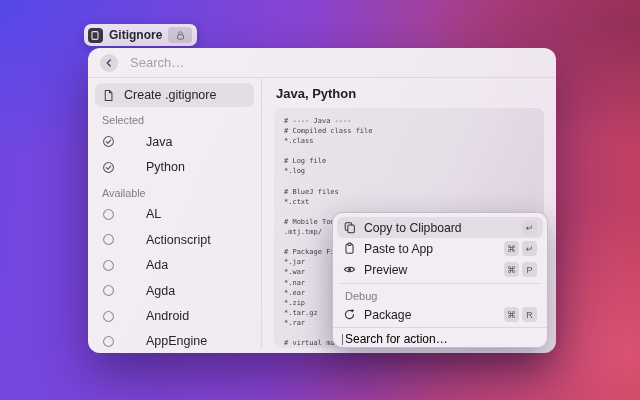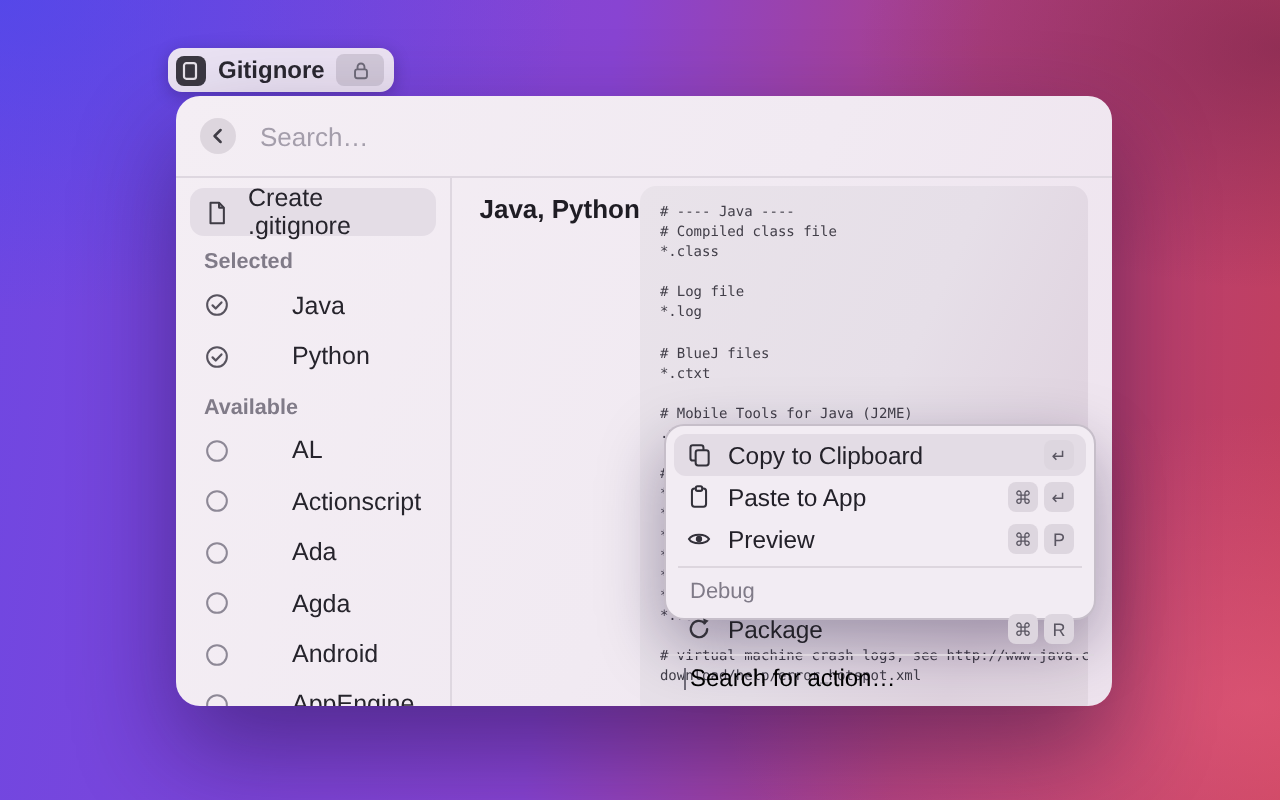--- a/index.html
+++ b/index.html
@@ -33,57 +33,57 @@
   }
 
   
   .window {
     position:absolute; left:88px; top:48px; width:468px; height:305px;
     border-radius:12px; overflow:hidden;
     background:linear-gradient(115deg, #f4eef4 0%, #f1eaf2 55%, #eee3ee 100%);
     box-shadow:0 22px 50px rgba(25,8,55,0.45);
   }
   .searchbar {
-    height:41px; display:flex; align-items:center; gap:12px; padding:0 12px;
+    height:30px; display:flex; align-items:center; gap:12px; padding:0 12px;
     border-bottom:1px solid #ded7e0;
   }
   .backbtn {
     width:18px; height:18px; border-radius:50%; background:#ddd6de;
     display:flex; align-items:center; justify-content:center; flex:0 0 auto;
   }
   .search-ph { font-size:13px; color:#a49eab; }
   .content { display:flex; height:270px; }
 
   
   .sidebar { width:174px; border-right:1px solid #ded7e0; padding:5px 7px 6px 7px; }
   .s-row {
     height:24px; display:flex; align-items:center; gap:9px;
     padding:0 7px; border-radius:7px; font-size:12.5px; color:#26242c;
   }
   .s-row.sel-row { background:#e4dde6; margin-bottom:5px; }
   .s-row.item { height:25.4px;gap:31px; }
   .sec {
-    font-size:10.8px; color:#807b88; font-weight:700;
+    font-size:10.8px; color:#807b88; font-weight:400;
     margin:7px 0 3px 7px;
   }
   .icn { display:flex; align-items:center; flex:0 0 auto; }
 
   
-  .detail { flex:1; padding:4px 12px 0 12px; display:flex; flex-direction:row; }
+  .detail { flex:1; padding:4px 12px 0 12px; display:flex; flex-direction:column; }
   .detail-title { font-size:13px; font-weight:700; color:#1f1d24; margin:4px 0 7px 2px; }
   .code {
     flex:1; border-radius:8px; padding:8px 10px; overflow:hidden;
     background:linear-gradient(115deg, #e9e3ea 0%, #e6dfe8 50%, #e0d4e0 78%, #e3d8e2 100%);
     font-family:"DejaVu Sans Mono", monospace;
     font-size:7px; line-height:10.1px; color:#413e48; white-space:pre;
   }
 
   
   .overlay {
-    position:absolute; left:332px; top:212px; width:216px; height:98px;
+    position:absolute; left:332px; top:212px; width:216px; height:136px;
     background:#f2ecf3; border:1px solid rgba(125,115,135,0.38); border-radius:10px;
     box-shadow:0 12px 32px rgba(25,8,55,0.35);
     padding:4px 4px 0 4px; display:flex; flex-direction:column;
   }
   .a-row {
     height:21px; display:flex; align-items:center; gap:8px;
     padding:0 6px; border-radius:6px; font-size:12.2px; color:#232129; font-weight:500;
     flex:0 0 auto;
   }
   .a-row.hl { background:#e3dce5; }

